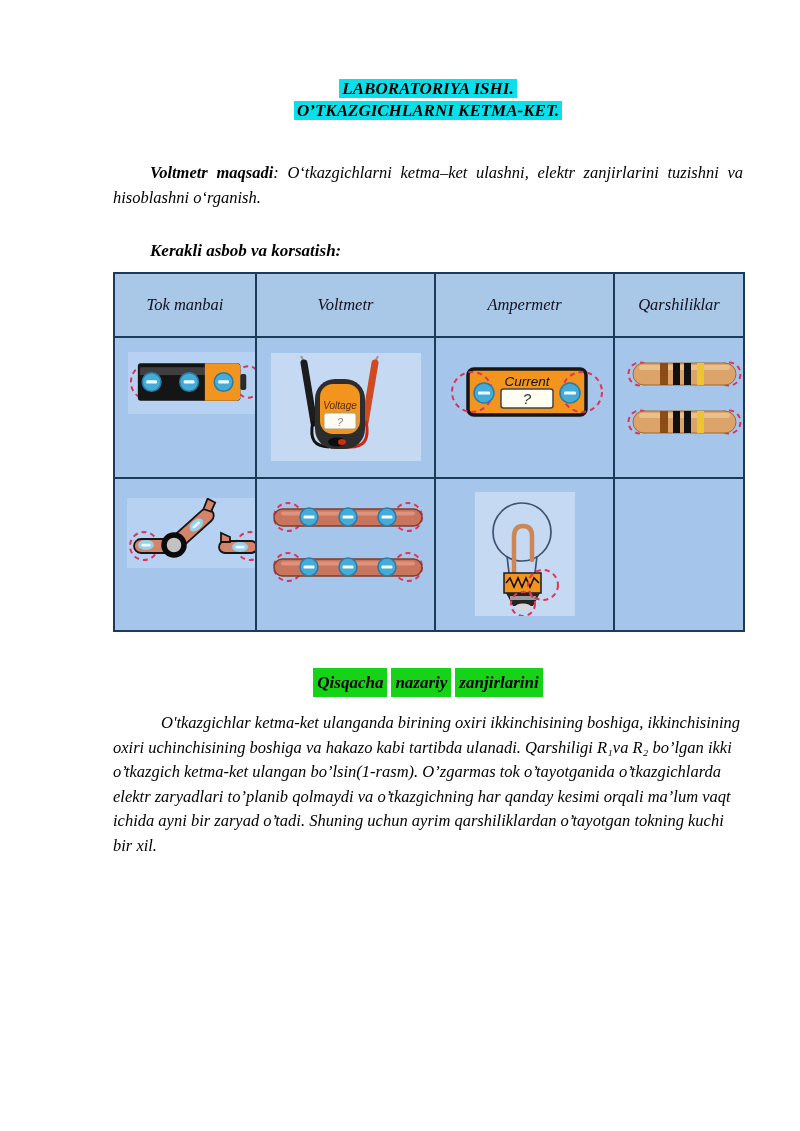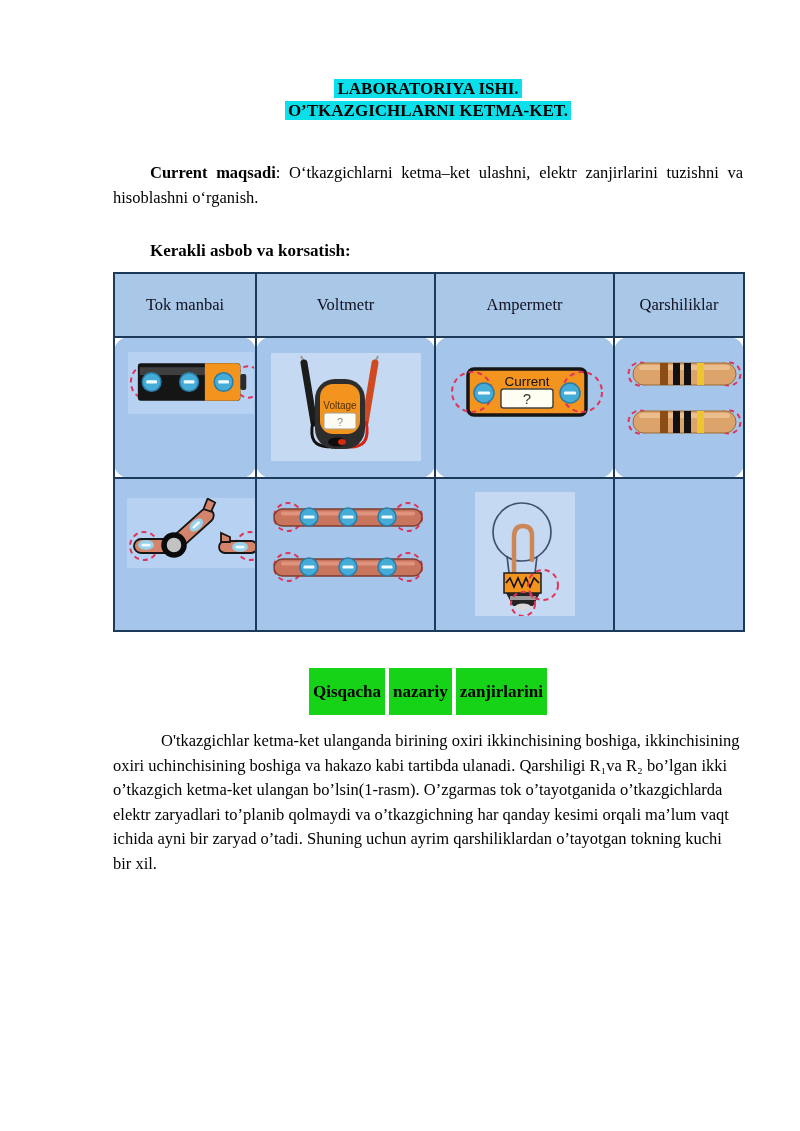--- a/index.html
+++ b/index.html
@@ -1,56 +1,56 @@
 <!DOCTYPE html>
 <html style="--highlight-cyan: #0bdfe9; --highlight-green: #17d317; --table-border: #1d3a5a; --table-header-bg: #a9c7e6; --table-cell-bg: #a5c6ea; --image-patch-light: #c6d9f3; --image-patch-mid: #b6d1f1; --dashed-circle: #e0335c; --connector-blue: #45acd8; --copper: #d4846a; --component-orange: #f3941f;"><head>
 <meta charset="utf-8">
 <style>
   html, body { margin:0; padding:0; background:#ffffff; }
   body {
     width:800px; height:1131px;
     font-family:"Liberation Serif","DejaVu Serif",serif;
     color:#000;
   }
-  .page { position:relative; width:800px; height:1131px; background:#fff; overflow:hidden; }
+  .page { position:relative; width:800px; height:1131px; background:#fff; overflow:hidden;font-style:italic; }
   .content { position:absolute; left:113px; top:0; width:630px; }
 
   .doc-title { margin-top:78px; text-align:center; font-weight:bold; font-size:17px; line-height:22px; }
   .hl-cyan { background:var(--highlight-cyan,#0bdfe9); padding:0 3px; }
 
   .para { font-size:16.5px; line-height:25px; margin:0; }
   .p1 { margin-top:38px; text-align:justify; text-indent:37px; }
   .p2 { margin-top:14px; text-indent:37px; }
   .equip-heading { margin-top:30px; margin-left:37px; font-weight:bold; font-size:17px; line-height:22px; }
 
   table.equip { border-collapse:collapse; margin-top:10px; width:630px; table-layout:fixed; }
   table.equip td { border:2px solid var(--table-border,#1d3a5a); padding:12px; overflow:hidden; }
   td.th {
     background:var(--table-header-bg,#a9c7e6);
     text-align:center; vertical-align:middle;
     font-size:16.5px; color:#101020;
   }
   tr.hrow1 td { height:38px; }
   tr.hrow2 td { height:42px; }
   td.img { background:var(--table-cell-bg,#a5c6ea); vertical-align:top; }
-  tr.irow1 td { height:115px;border-radius:15px; }
+  tr.irow1 td { height:115px; }
   tr.irow2 td { height:127px; }
 
   .patch { display:block; }
   .patch-battery { width:136px; height:62px; margin:2px 0 0 1px; background:var(--image-patch-mid,#b6d1f1); }
   .patch-volt    { width:150px; height:108px; margin:3px auto 0; background:var(--image-patch-light,#c6d9f3); }
   .patch-switch  { width:140px; height:70px; margin:7px auto 0; background:var(--image-patch-mid,#b6d1f1); }
   .patch-lamp    { width:100px; height:124px; margin:1px auto 0; background:var(--image-patch-light,#c6d9f3); }
   .svg-center { display:block; margin:0 auto; }
   .ammeter-wrap { margin-top:5px; }
   .res1 { margin-top:6px; }  .res2 { margin-top:12px; }
   .wire1 { margin-top:10px; } .wire2 { margin-top:18px; }
 
   .theory-heading { margin-top:36px; text-align:center; font-weight:bold; font-size:17px; line-height:23px; }
-  .hl-green { background:var(--highlight-green,#17d317); padding:12px 4px; display:inline-block; margin:0 2px; }
+  .hl-green { background:var(--highlight-green,#17d317); padding:3px 4px; display:inline-block; margin:0 2px; }
   .p3 { margin-top:14px; text-indent:48px; line-height:24.5px; }
 
   
   .dash { fill:none; stroke:var(--dashed-circle,#e0335c); stroke-width:2; stroke-dasharray:5 4; }
   .conn { fill:var(--connector-blue,#45acd8); stroke:#2a7ba6; stroke-width:1.5; }
   .minus { fill:#f2fbff; }
   .copper { fill:var(--copper,#d4846a); stroke:#161616; stroke-width:1.8; }
   .comp-orange { fill:var(--component-orange,#f3941f); }
   svg text { font-family:"Liberation Sans","DejaVu Sans",sans-serif; }
 </style>
@@ -58,21 +58,21 @@
 <body>
 
 <div class="page">
   <div class="content">
 
     <div class="doc-title">
       <span class="hl-cyan">LABORATORIYA ISHI.</span><br>
       <span class="hl-cyan">O’TKAZGICHLARNI KETMA-KET.</span>
     </div>
 
-    <p class="para p1"><b>Current maqsadi</b><span>: O‘tkazgichlarni ketma–ket  ulashni, elektr zanjirlarini tuzishni va hisoblashni o‘rganish.</span></p>
+    <p class="para p1"><b>Voltmetr maqsadi</b><span>: O‘tkazgichlarni ketma–ket  ulashni, elektr zanjirlarini tuzishni va hisoblashni o‘rganish.</span></p>
 
 
     <div class="equip-heading">Kerakli asbob va korsatish:</div>
 
     <table class="equip">
       <colgroup>
           <col style="width:142px">
           <col style="width:179px">
           <col style="width:179px">
           <col style="width:130px">

